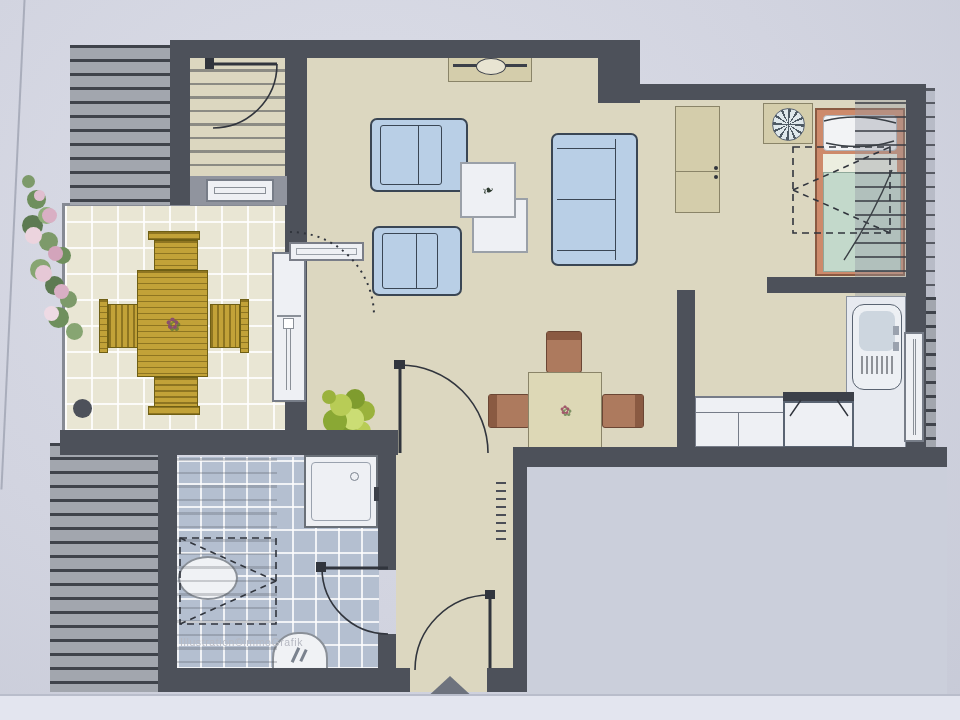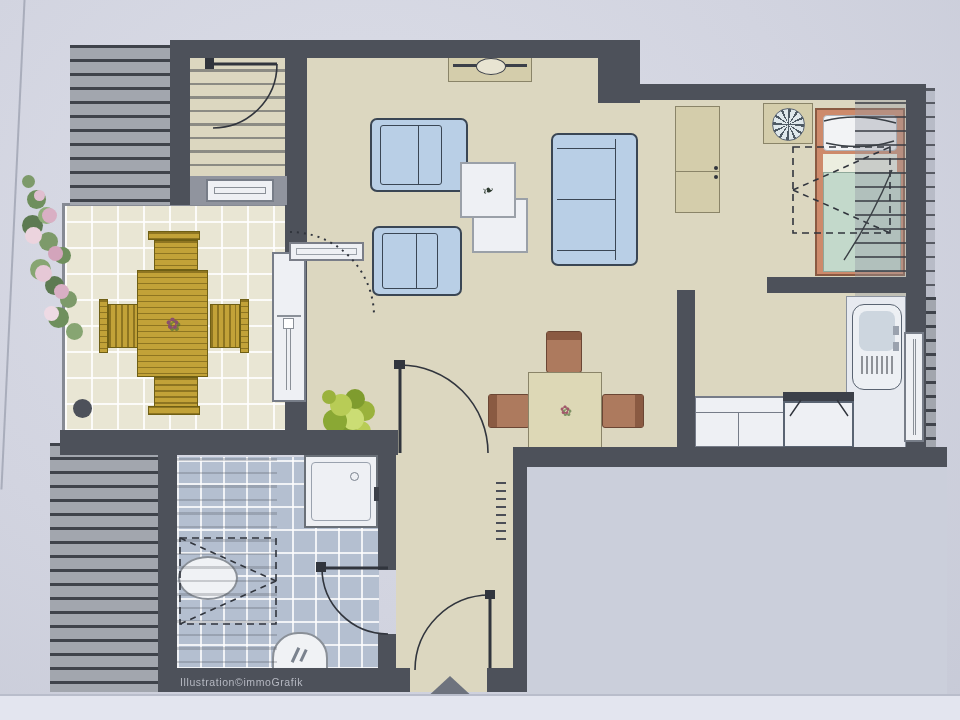--- a/index.html
+++ b/index.html
@@ -238,20 +238,20 @@
 
       <path d="M862 356 V374 M867 356 V374 M872 356 V374 M877 356 V374 M882 356 V374 M887 356 V374 M892 356 V374" stroke-width="1"></path>
       <rect x="893" y="326" width="6" height="9" fill="#9aa2ae" stroke="none"></rect>
       <rect x="893" y="342" width="6" height="9" fill="#9aa2ae" stroke="none"></rect>
 
       <circle cx="716" cy="168" r="2" fill="#31353d" stroke="none"></circle>
       <circle cx="716" cy="177" r="2" fill="#31353d" stroke="none"></circle>
     </g>
   </svg>
 
-  <div class="abs watermark" style="left:180px;top:676px">Illustration©immoGrafik</div>
+  <div class="abs watermark" style="left:180px;top:636px">Illustration©immoGrafik</div>
   <div class="abs" style="left:424px;top:676px;width:0;height:0;
     border-left:26px solid rgba(0,0,0,0);border-right:26px solid rgba(0,0,0,0);border-bottom:24px solid #6e737e"></div>
 
   <div class="abs" style="left:24px;top:-10px;width:2px;height:500px;background:#a9adbb;transform:rotate(2.7deg);transform-origin:top center"></div>
   <div class="abs" style="left:0;top:694px;width:960px;height:26px;
     background:linear-gradient(#b9bdcb 0 2px, #e3e5ef 2px 100%)"></div>
 </div>
 
 </body></html>

